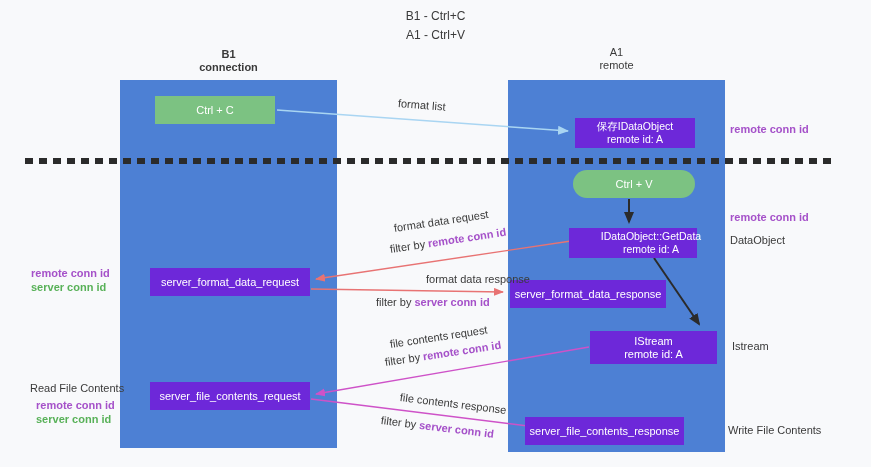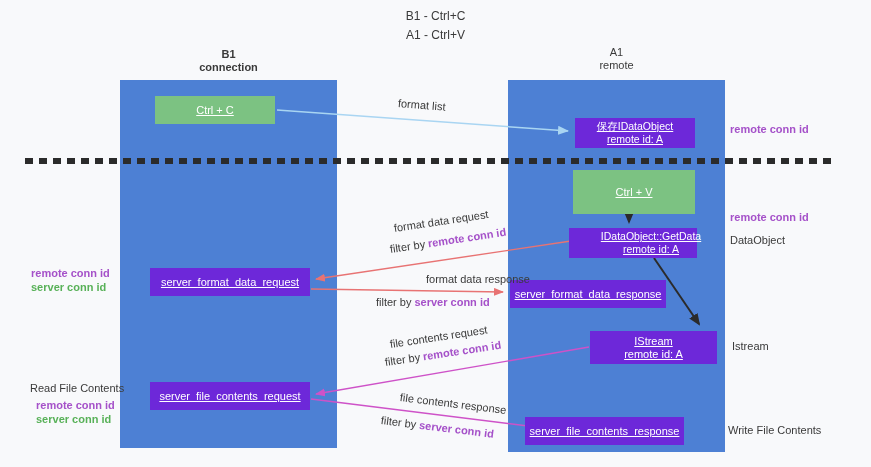--- a/index.html
+++ b/index.html
@@ -22,27 +22,27 @@
   .column { position:absolute; background:#4d80d4; z-index:1; }
   .column.left { left:120px; top:80px; width:217px; height:368px; }
   .column.right { left:508px; top:80px; width:217px; height:372px; }
   .dashed-line {
     position:absolute; left:25px; top:158px; width:808px; height:6px; z-index:4;
     background:repeating-linear-gradient(90deg,#2b2b2b 0 8px,transparent 8px 14px);
   }
   .node {
     position:absolute; z-index:3; display:flex; flex-direction:column;
     align-items:center; justify-content:center; text-align:center;
-    color:#ffffff; font-size:11px; line-height:13px;text-decoration:underline;
+    color:#ffffff; font-size:11px; line-height:13px;
   }
   .node.green { background:#7cc282; }
   .node.orange { background:#6d28d9; }
   .n-ctrl-c { left:155px; top:96px; width:120px; height:28px; }
   .n-save-obj { left:575px; top:118px; width:120px; height:30px; font-size:10.5px; }
-  .n-ctrl-v { left:573px; top:170px; width:122px; height:44px; }
+  .n-ctrl-v { left:573px; top:170px; width:122px; height:28px;border-radius:14px; }
   .n-getdata { left:569px; top:228px; width:128px; height:30px; font-size:10.5px;padding-left:36px; }
   .n-fmt-req { left:150px; top:268px; width:160px; height:28px; }
   .n-fmt-resp { left:510px; top:280px; width:156px; height:28px; }
   .n-istream { left:590px; top:331px; width:127px; height:33px; }
   .n-file-req { left:150px; top:382px; width:160px; height:28px;text-align:center; }
   .n-file-resp { left:525px; top:417px; width:159px; height:28px; }
   svg.arrows { position:absolute; left:0; top:0; z-index:2; pointer-events:none; }
   .lbl {
     position:absolute; z-index:5; font-size:11px; line-height:13px;
     white-space:nowrap; color:#3a3a3a;

